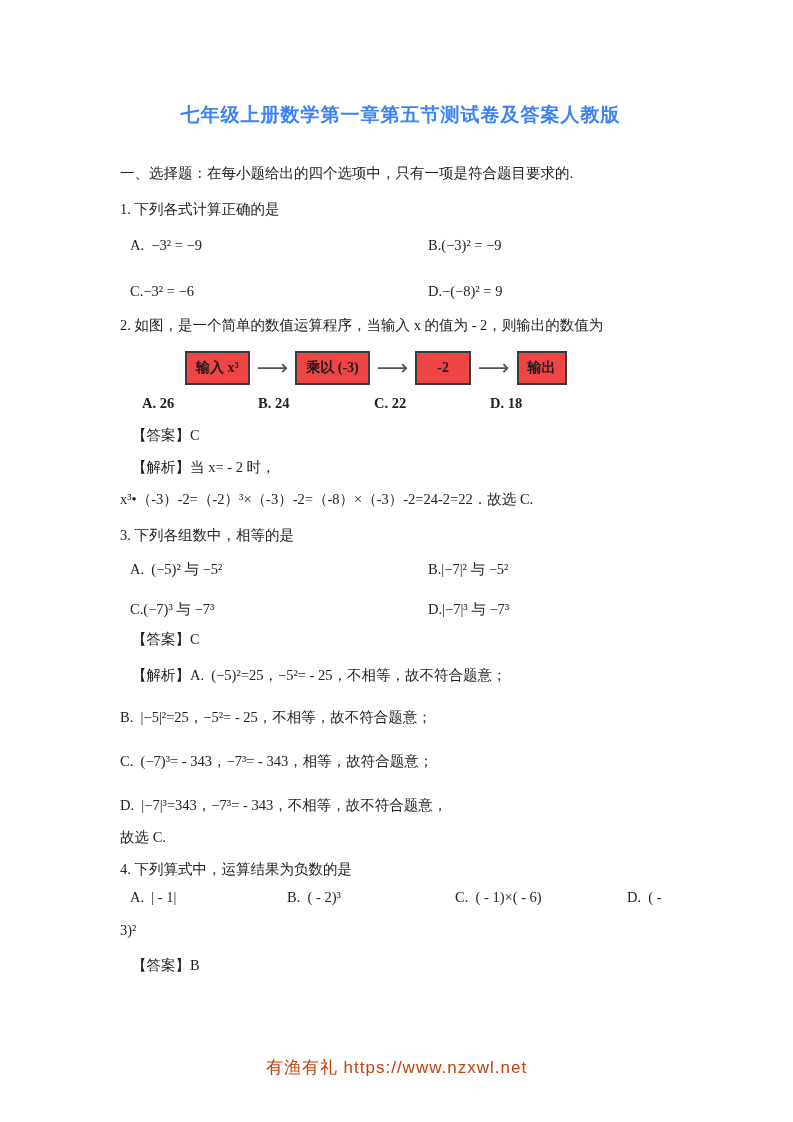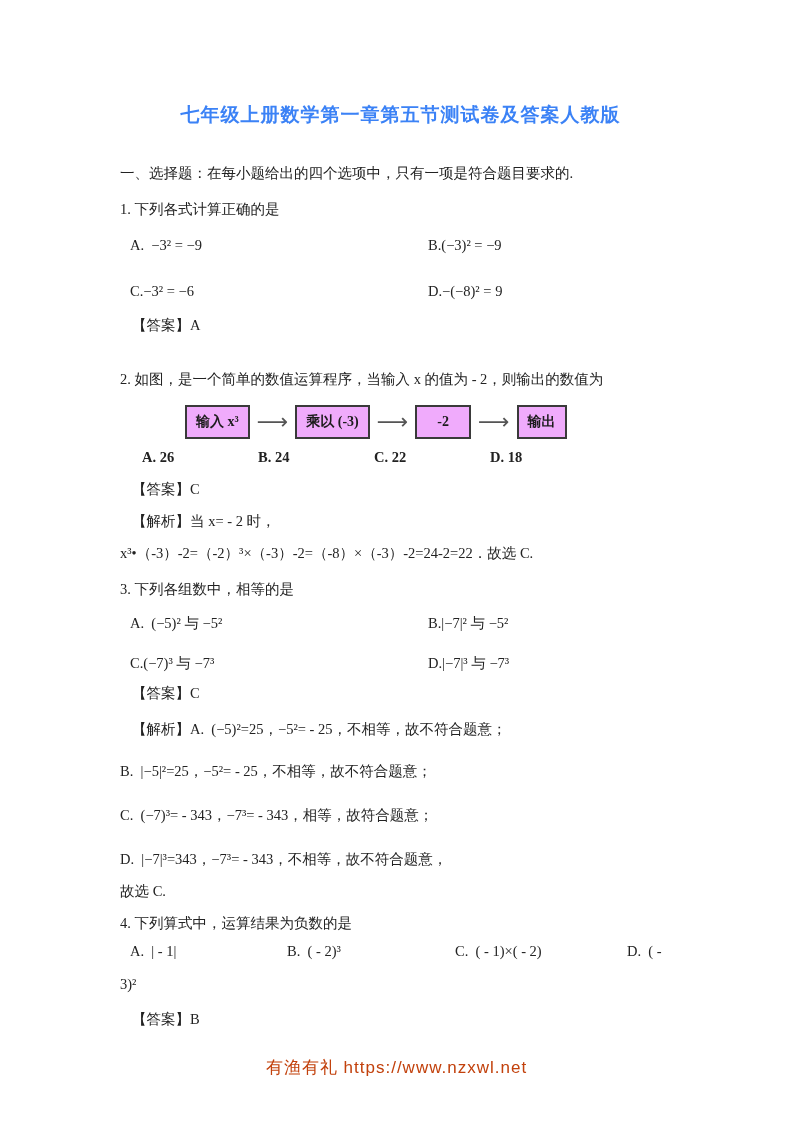--- a/index.html
+++ b/index.html
@@ -28,21 +28,21 @@
   .g3{row-gap:14px;margin-bottom:8px;}
   .ans{margin:0 0 36px 12px;}
   .ans-tight{margin:0 0 14px 12px;}
   .ana{margin:0 0 12px 12px;}
   .ana-cont{margin:0 0 12px 0;}
   .tall{line-height:30px;}
   .flowrow{
     display:flex;align-items:center;margin:0 0 8px 65px;height:36px;
   }
   .fbox{
-    border:2px solid #3a3a3a;background:#f0abfc;color:#1c1c1c;
+    border:2px solid #3a3a3a;background:#ef4444;color:#1c1c1c;
     font-weight:700;font-size:14px;padding:4px 9px;line-height:22px;white-space:pre-wrap;
   }
   .arrow{
     font-size:22px;color:#555;margin:0 7px;line-height:30px;
     font-family:"DejaVu Sans",sans-serif;
   }
   .optrow4{display:flex;margin:0 0 14px 22px;}
   .optrow4 .line{width:116px;font-weight:bold;}
   .q4row{display:flex;margin:0 0 14px 10px;}
   .q4row .o1{width:157px;}
@@ -65,21 +65,20 @@
   <div class="line sec">一、选择题：在每小题给出的四个选项中，只有一项是符合题目要求的.</div>
 
   <div>
     <div class="line stem">1. 下列各式计算正确的是</div>
     <div class="optgrid2">
       <div class="line math">A.  −3² = −9</div>
       <div class="line math">B.(−3)² = −9</div>
       <div class="line math">C.−3² = −6</div>
       <div class="line math">D.−(−8)² = 9</div>
     </div>
-    <div class="line ans">【答案】A</div>
   </div>
 
   <div>
     <div class="line stem" style="margin-bottom:16px;">2. 如图，是一个简单的数值运算程序，当输入 x 的值为 - 2，则输出的数值为</div>
     <div class="flowrow">
       <div class="fbox">输入 x³</div>
       <span class="arrow">⟶</span>
       <div class="fbox">乘以 (-3)</div>
       <span class="arrow">⟶</span>
       <div class="fbox" style="padding:4px 20px;">-2</div>
@@ -111,21 +110,21 @@
     <div class="line ana-cont tall" style="margin-bottom:14px;">C.  (−7)³= - 343，−7³= - 343，相等，故符合题意；</div>
     <div class="line ana-cont tall" style="margin-bottom:8px;">D.  |−7|³=343，−7³= - 343，不相等，故不符合题意，</div>
     <div class="line ana-cont" style="margin-bottom:14px;">故选 C.</div>
   </div>
 
   <div>
     <div class="line stem" style="margin-bottom:10px;">4. 下列算式中，运算结果为负数的是</div>
     <div class="q4row">
       <div class="line o1">A.  | - 1|</div>
       <div class="line o2">B.  ( - 2)³</div>
-      <div class="line o3">C.  ( - 1)×( - 2)</div>
+      <div class="line o3">C.  ( - 1)×( - 6)</div>
       <div class="line o4">D.  ( -</div>
     </div>
     <div class="line wrapline">3)²</div>
     <div class="line indent">【答案】B</div>
   </div>
 
 </div>
 
 <div class="footer">有渔有礼 https://www.nzxwl.net</div>
 

